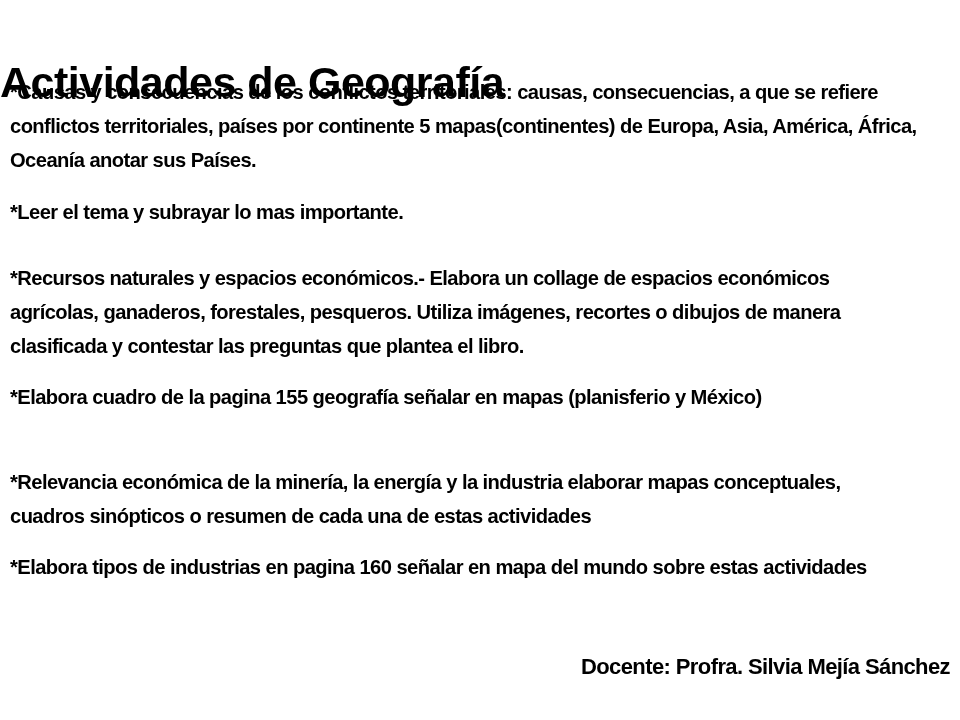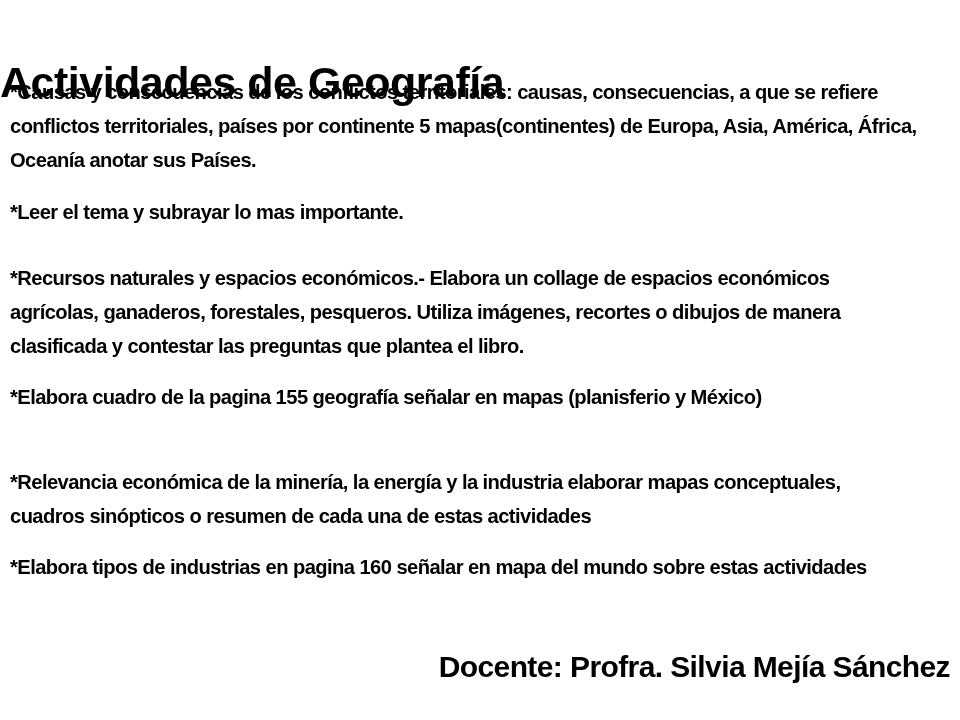--- a/index.html
+++ b/index.html
@@ -10,21 +10,21 @@
     .title {
       position: absolute; top: 12px; left: 0; width: 960px; text-align: left;
       font-size: 43px; font-weight: bold; letter-spacing: -0.5px; line-height: 44px; margin-top: 48px;
     }
     .para {
       position: absolute; left: 10px; width: 945px;
       font-size: 21px; line-height: 34px; letter-spacing: -0.6px; font-weight: bold;
       transform: scaleX(0.96); transform-origin: left top;
     }
     .signature {
-      position: absolute; top: 650px; right: 10px; font-size: 30px; line-height: 34px;
+      position: absolute; top: 650px; right: 10px; font-size: 22px; line-height: 34px;
       letter-spacing: -0.6px; font-weight: bold;
     }
   </style>
 </head>
 <body>
 
 <div>
   <div class="title">Actividades de Geografía</div>
 
   <div class="para" style="top:75px;">*Causas y consecuencias de los conflictos territoriales: causas, consecuencias, a que se refiere conflictos territoriales, países por continente 5 mapas(continentes) de Europa, Asia, América, África, Oceanía anotar sus Países.</div>

